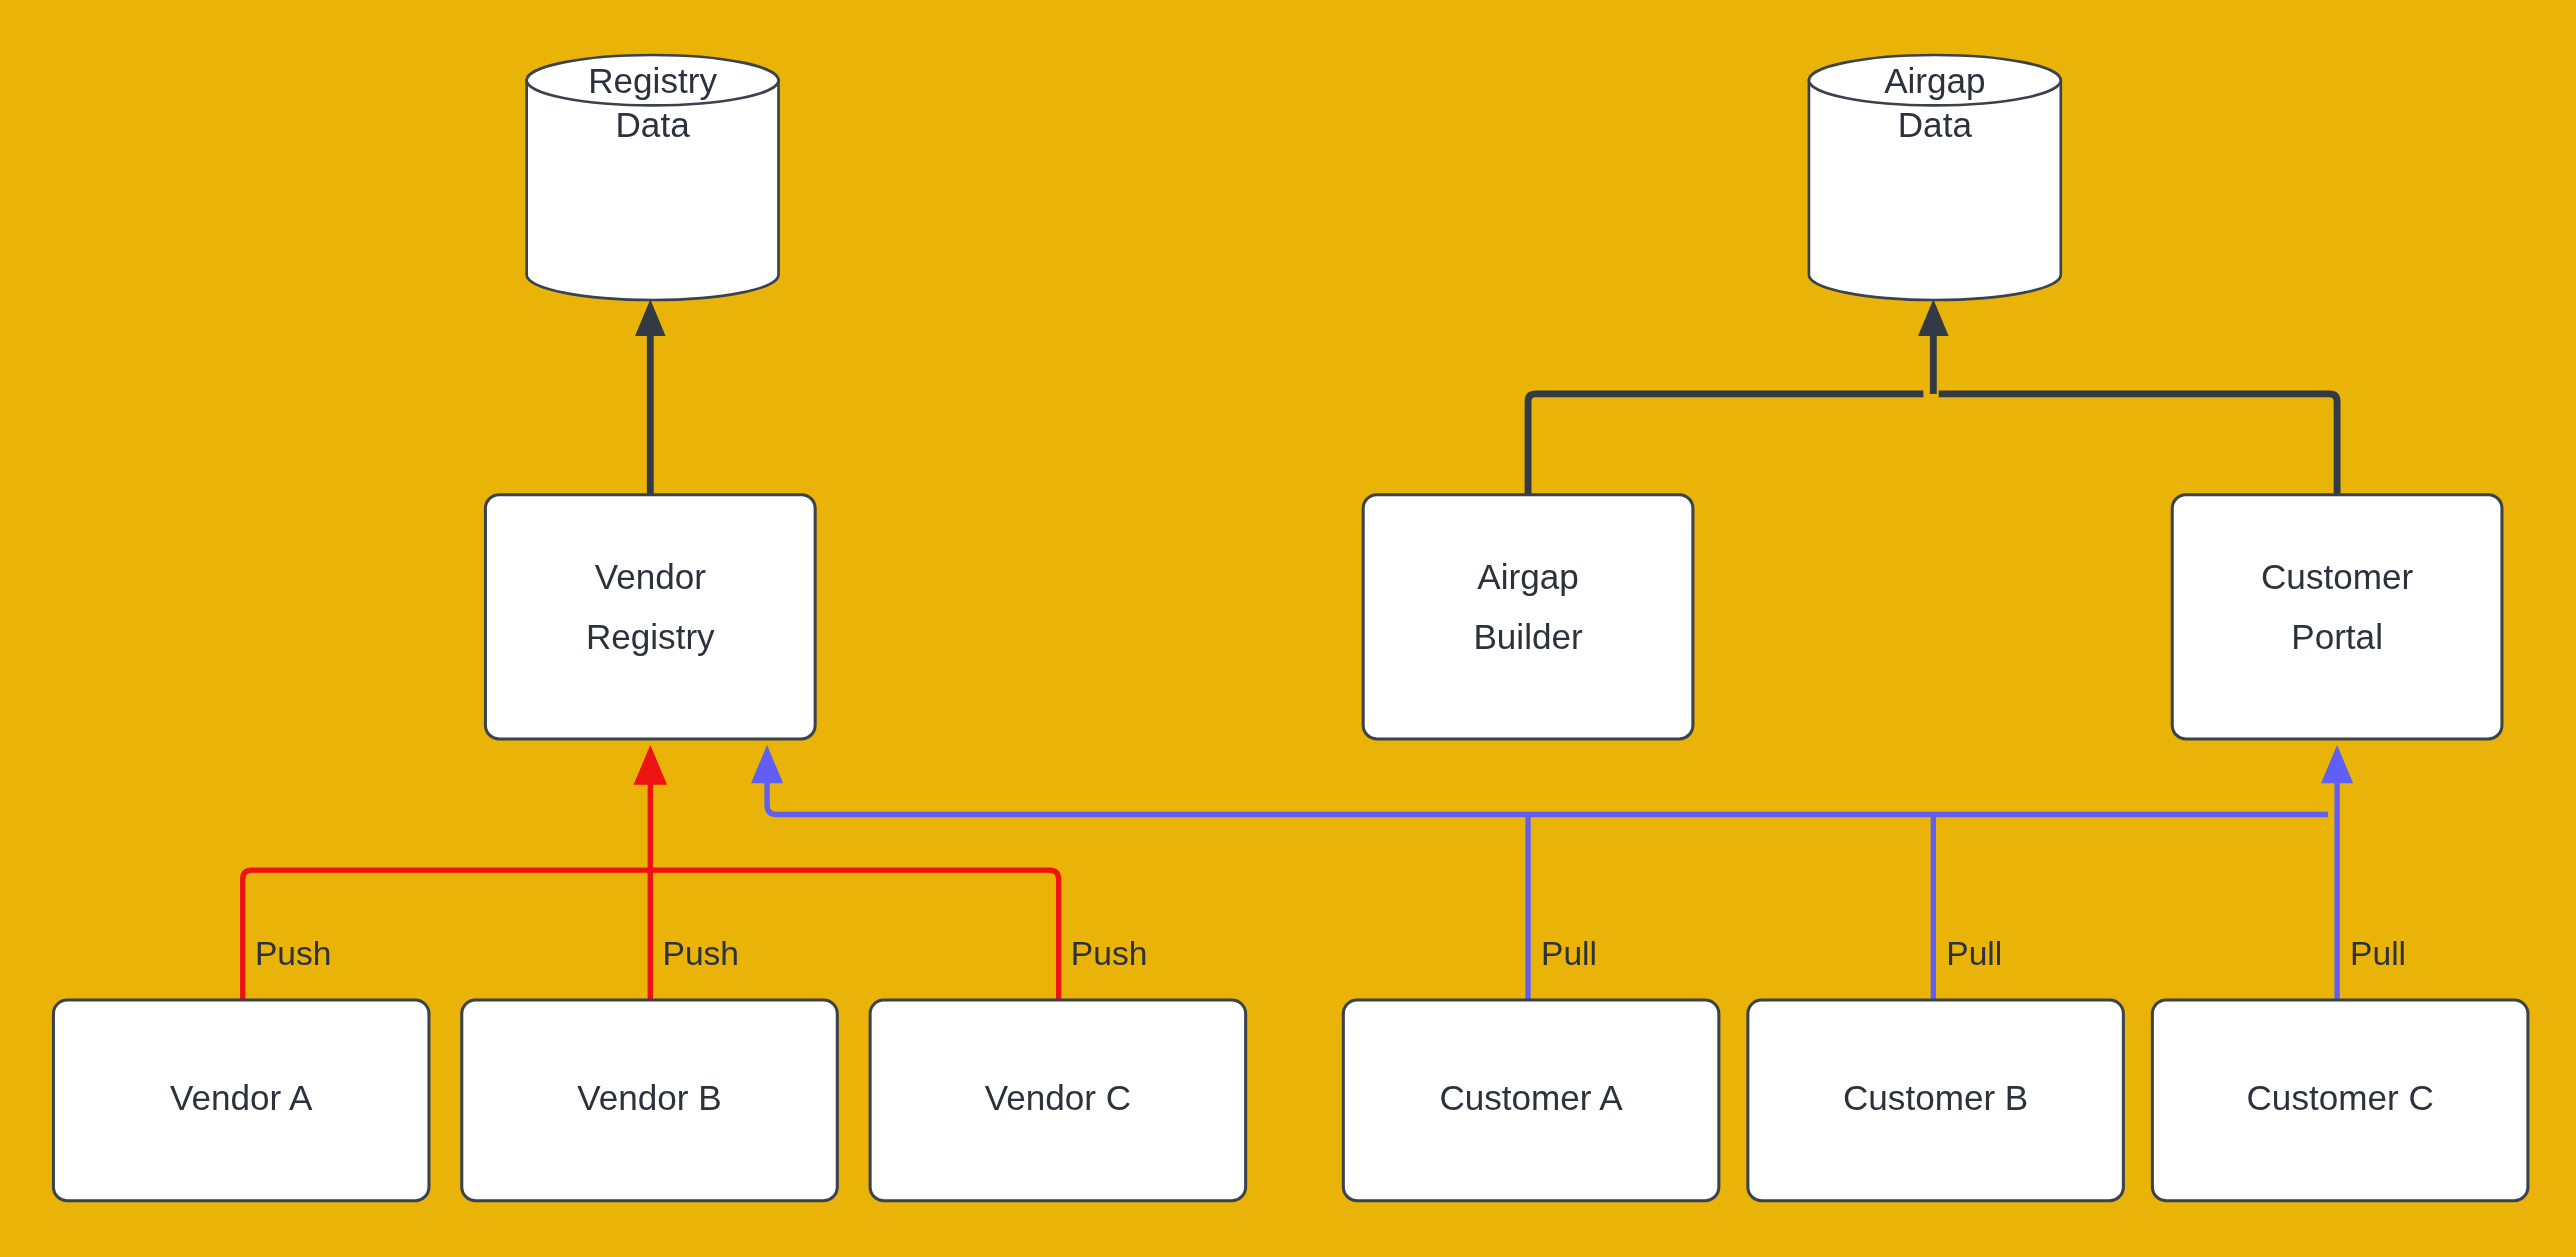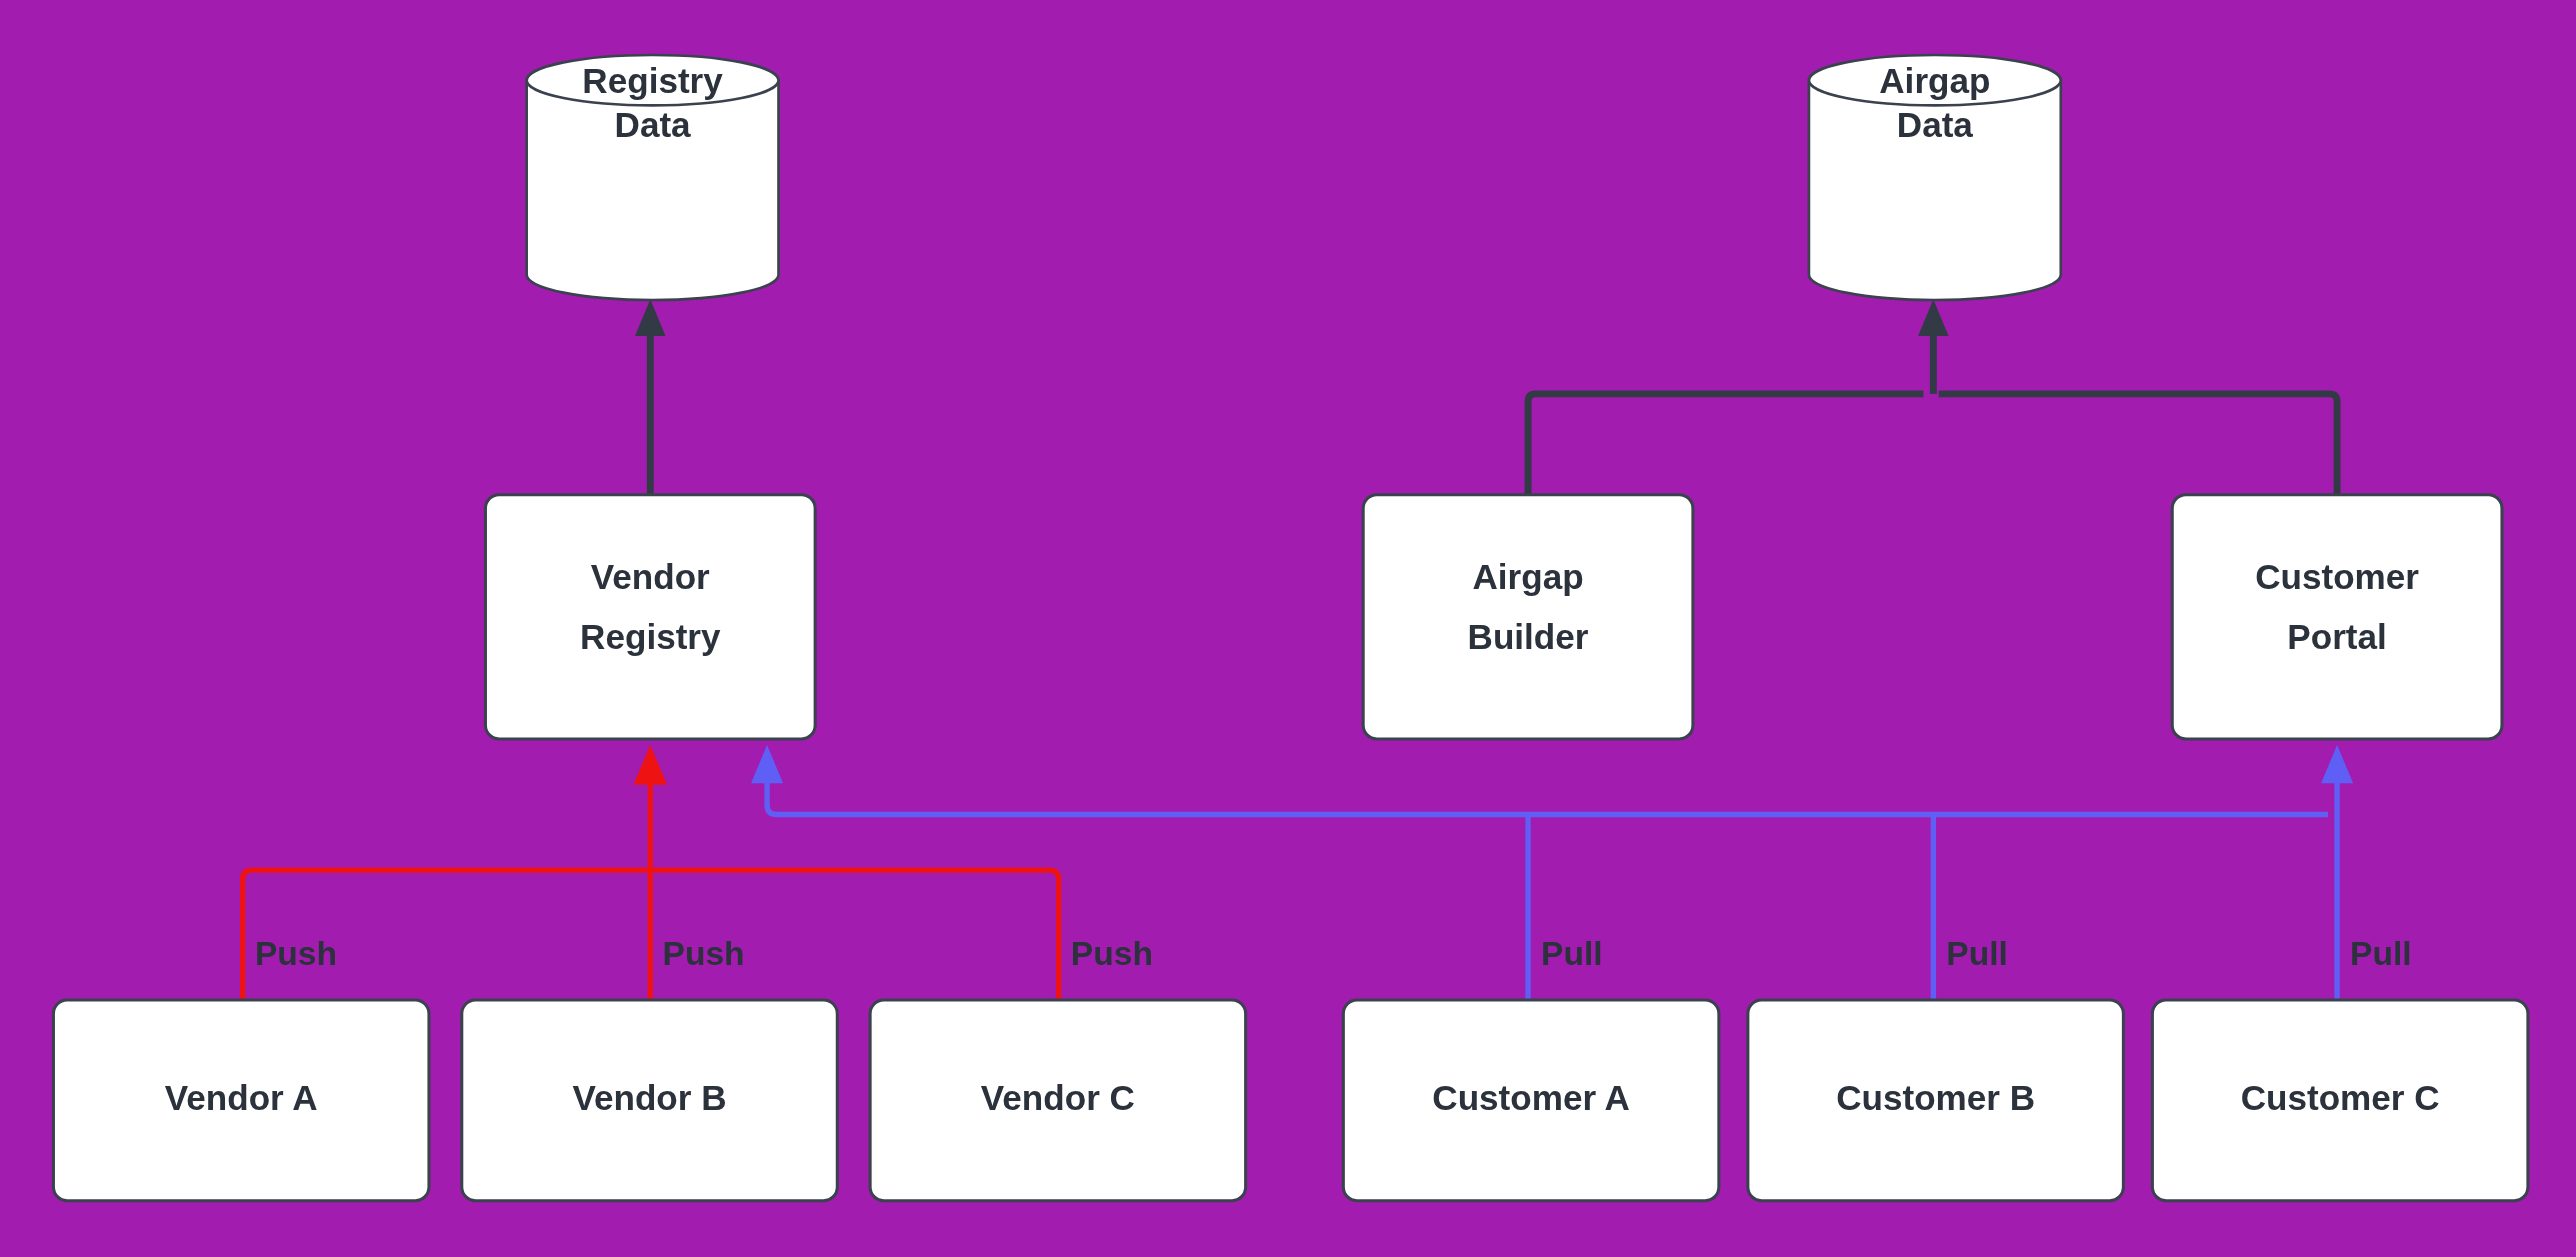--- a/index.html
+++ b/index.html
@@ -10,22 +10,21 @@
   body {
     width: 2576px;
     height: 1258px;
     font-family: "Liberation Sans", sans-serif;
     overflow: hidden;
   }
   #diagram-root {
     position: relative;
     width: 2576px;
     height: 1258px;
-    background: #a21caf;
-    font-weight: bold;
+    background: #eab308;
   }
   svg.layer {
     position: absolute;
     top: 0;
     left: 0;
     width: 2576px;
     height: 1258px;
   }
   .node-shape {
     fill: #ffffff;

